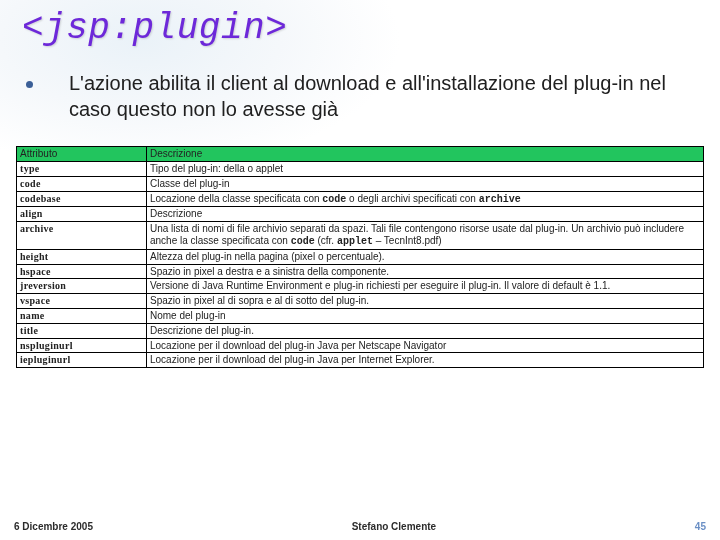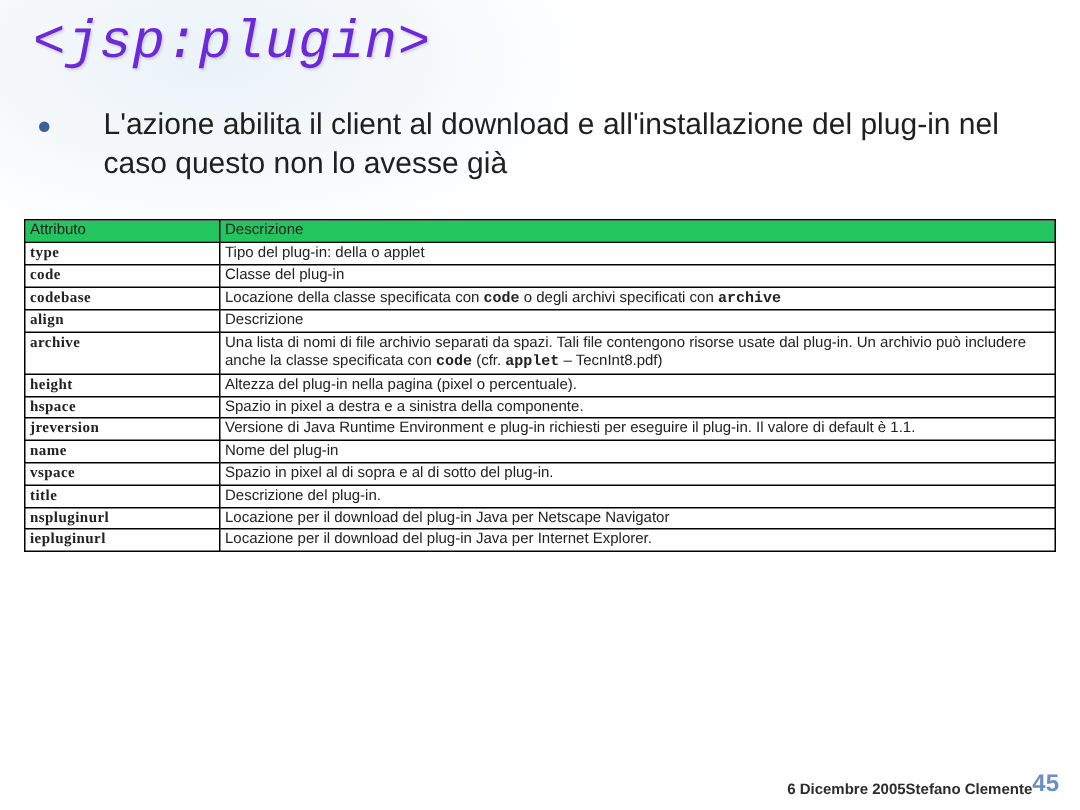--- a/index.html
+++ b/index.html
@@ -78,27 +78,27 @@
     font-family: "Courier New", Courier, monospace;
     font-weight: bold;
   }
   .footer {
     position: absolute;
     bottom: 8px;
     left: 0;
     width: 720px;
     padding: 0 14px;
     display: flex;
-    justify-content: flex-end;
+    justify-content: space-between;
     align-items: flex-end;
     font-size: 10px;
     font-weight: bold;
     color: #2c2c2c;
   }
-  .footer .pgn { color: #6a8fc5; font-size: 16px; }
+  .footer .pgn { color: #6a8fc5; font-size: 10px; }
 </style>
 </head>
 <body>
 
 <div class="slide">
 
   <h1 class="title">&lt;jsp:plugin&gt;</h1>
 
   <div class="bullet">
     <span class="dot"></span>
@@ -140,26 +140,26 @@
           </tr>
           <tr>
             <td class="attr">hspace</td>
             <td>Spazio in pixel a destra e a sinistra della componente.</td>
           </tr>
           <tr>
             <td class="attr">jreversion</td>
             <td>Versione di Java Runtime Environment e plug-in richiesti per eseguire il plug-in. Il valore di default è 1.1.</td>
           </tr>
           <tr>
+            <td class="attr">vspace</td>
+            <td>Spazio in pixel al di sopra e al di sotto del plug-in.</td>
+          </tr>
+          <tr>
             <td class="attr">name</td>
             <td>Nome del plug-in</td>
-          </tr>
-          <tr>
-            <td class="attr">vspace</td>
-            <td>Spazio in pixel al di sopra e al di sotto del plug-in.</td>
           </tr>
           <tr>
             <td class="attr">title</td>
             <td>Descrizione del plug-in.</td>
           </tr>
           <tr>
             <td class="attr">nspluginurl</td>
             <td>Locazione per il download del plug-in Java per Netscape Navigator</td>
           </tr>
           <tr>

